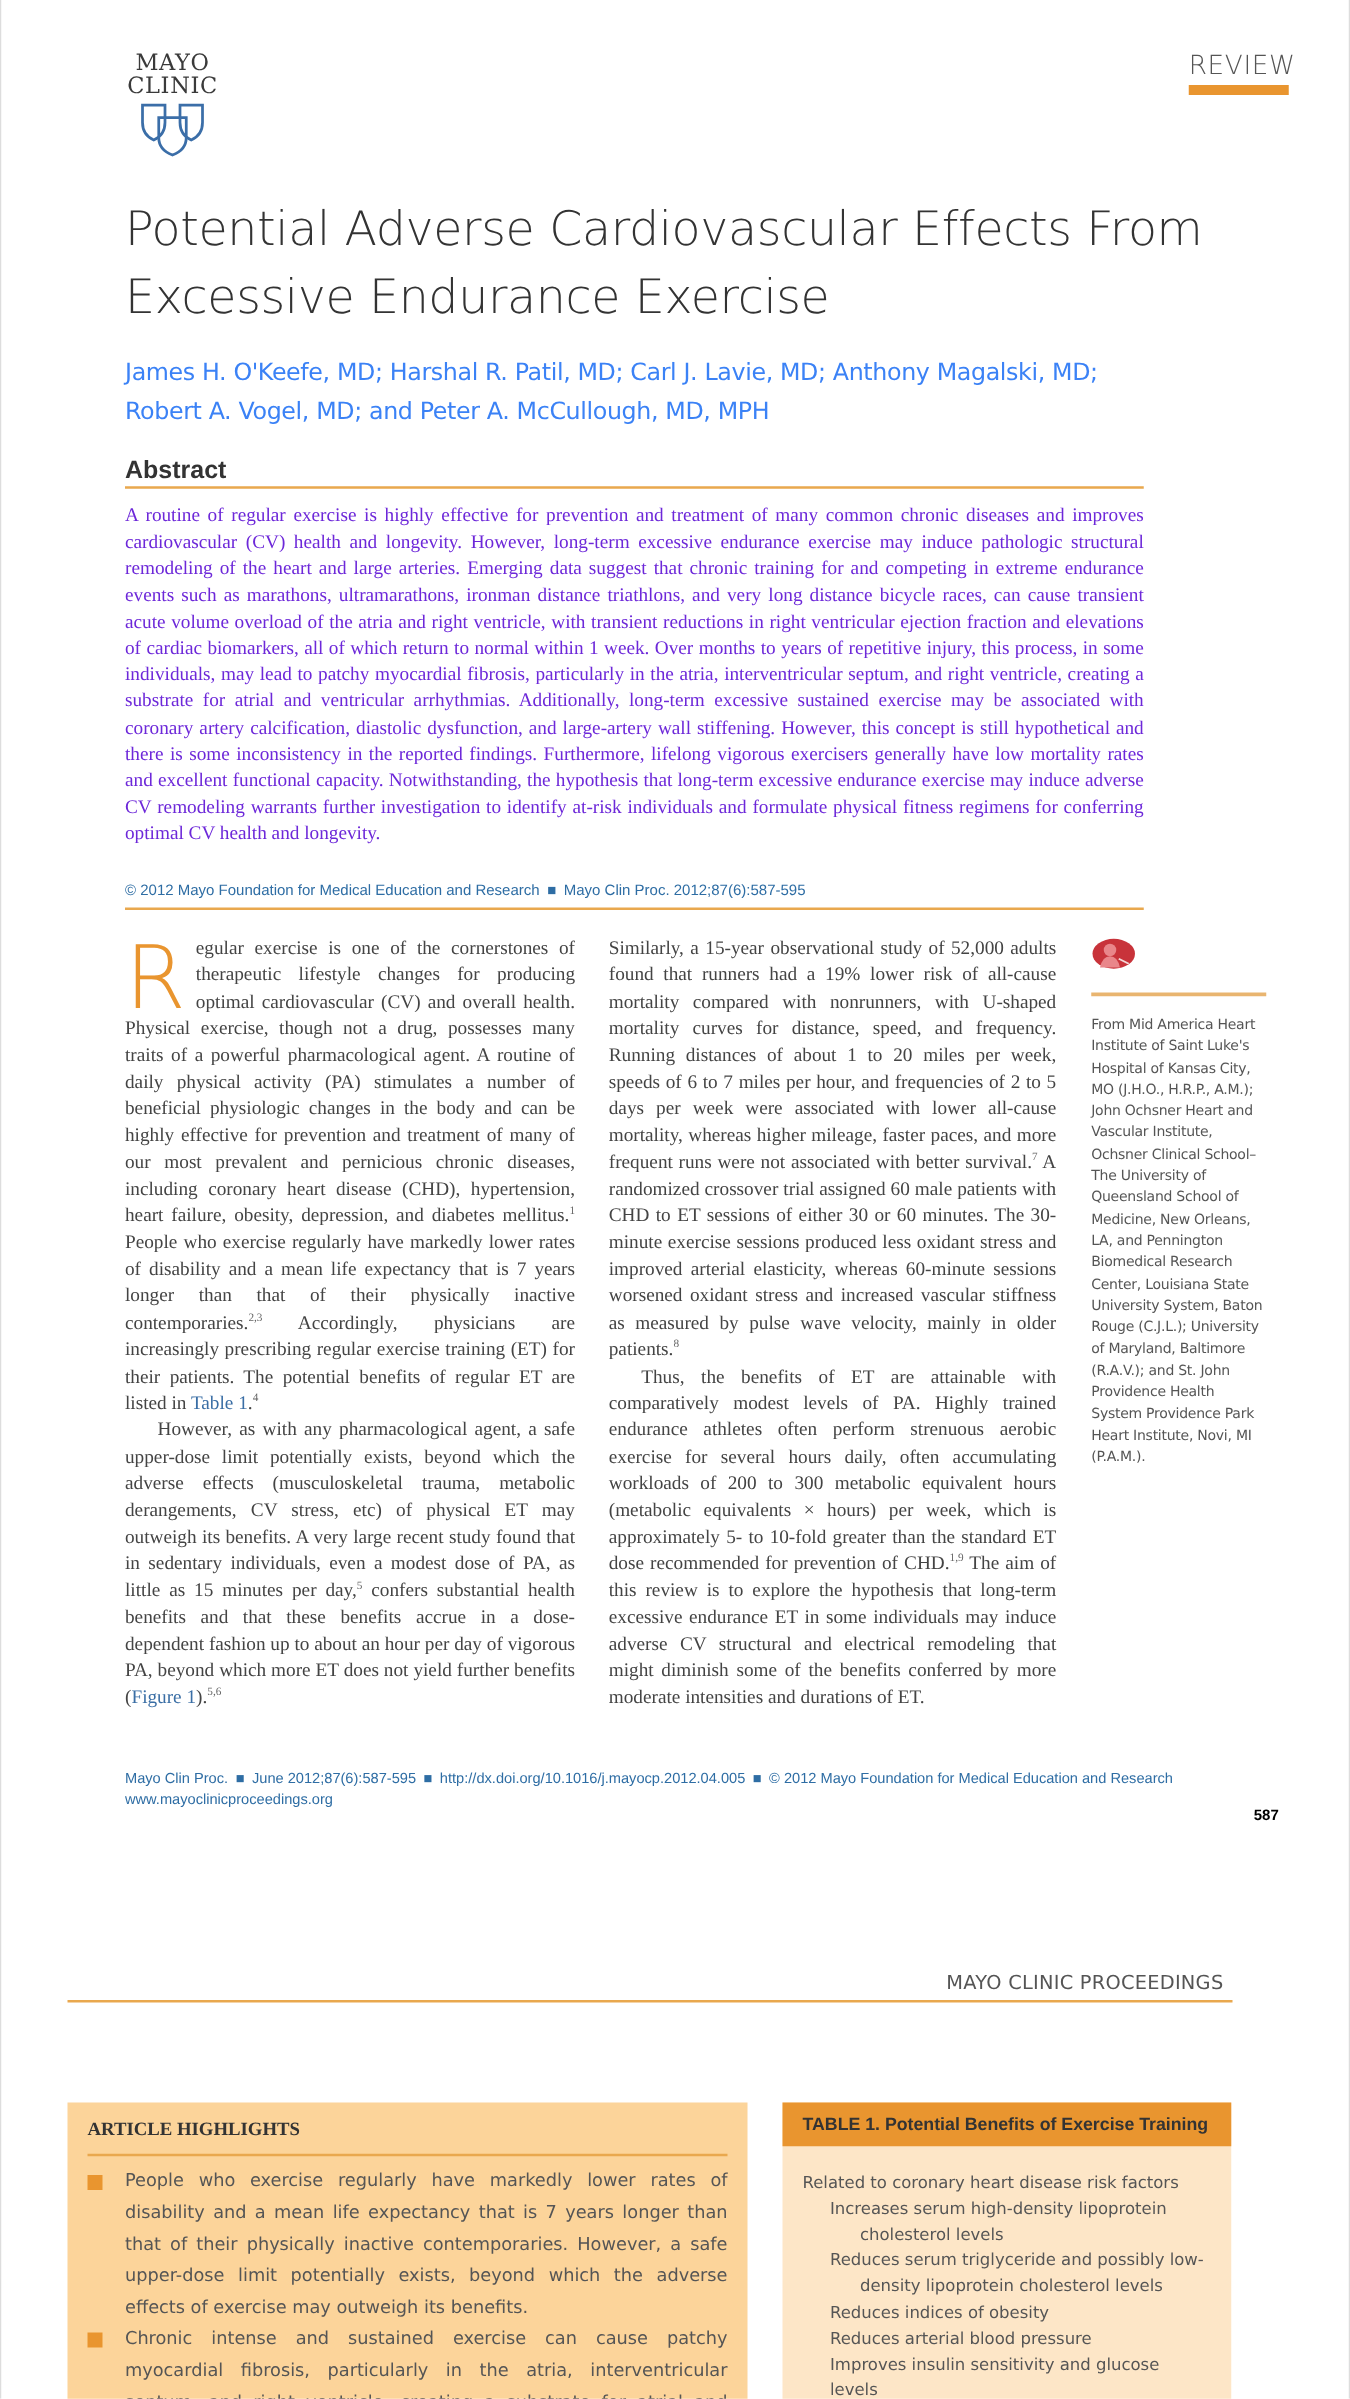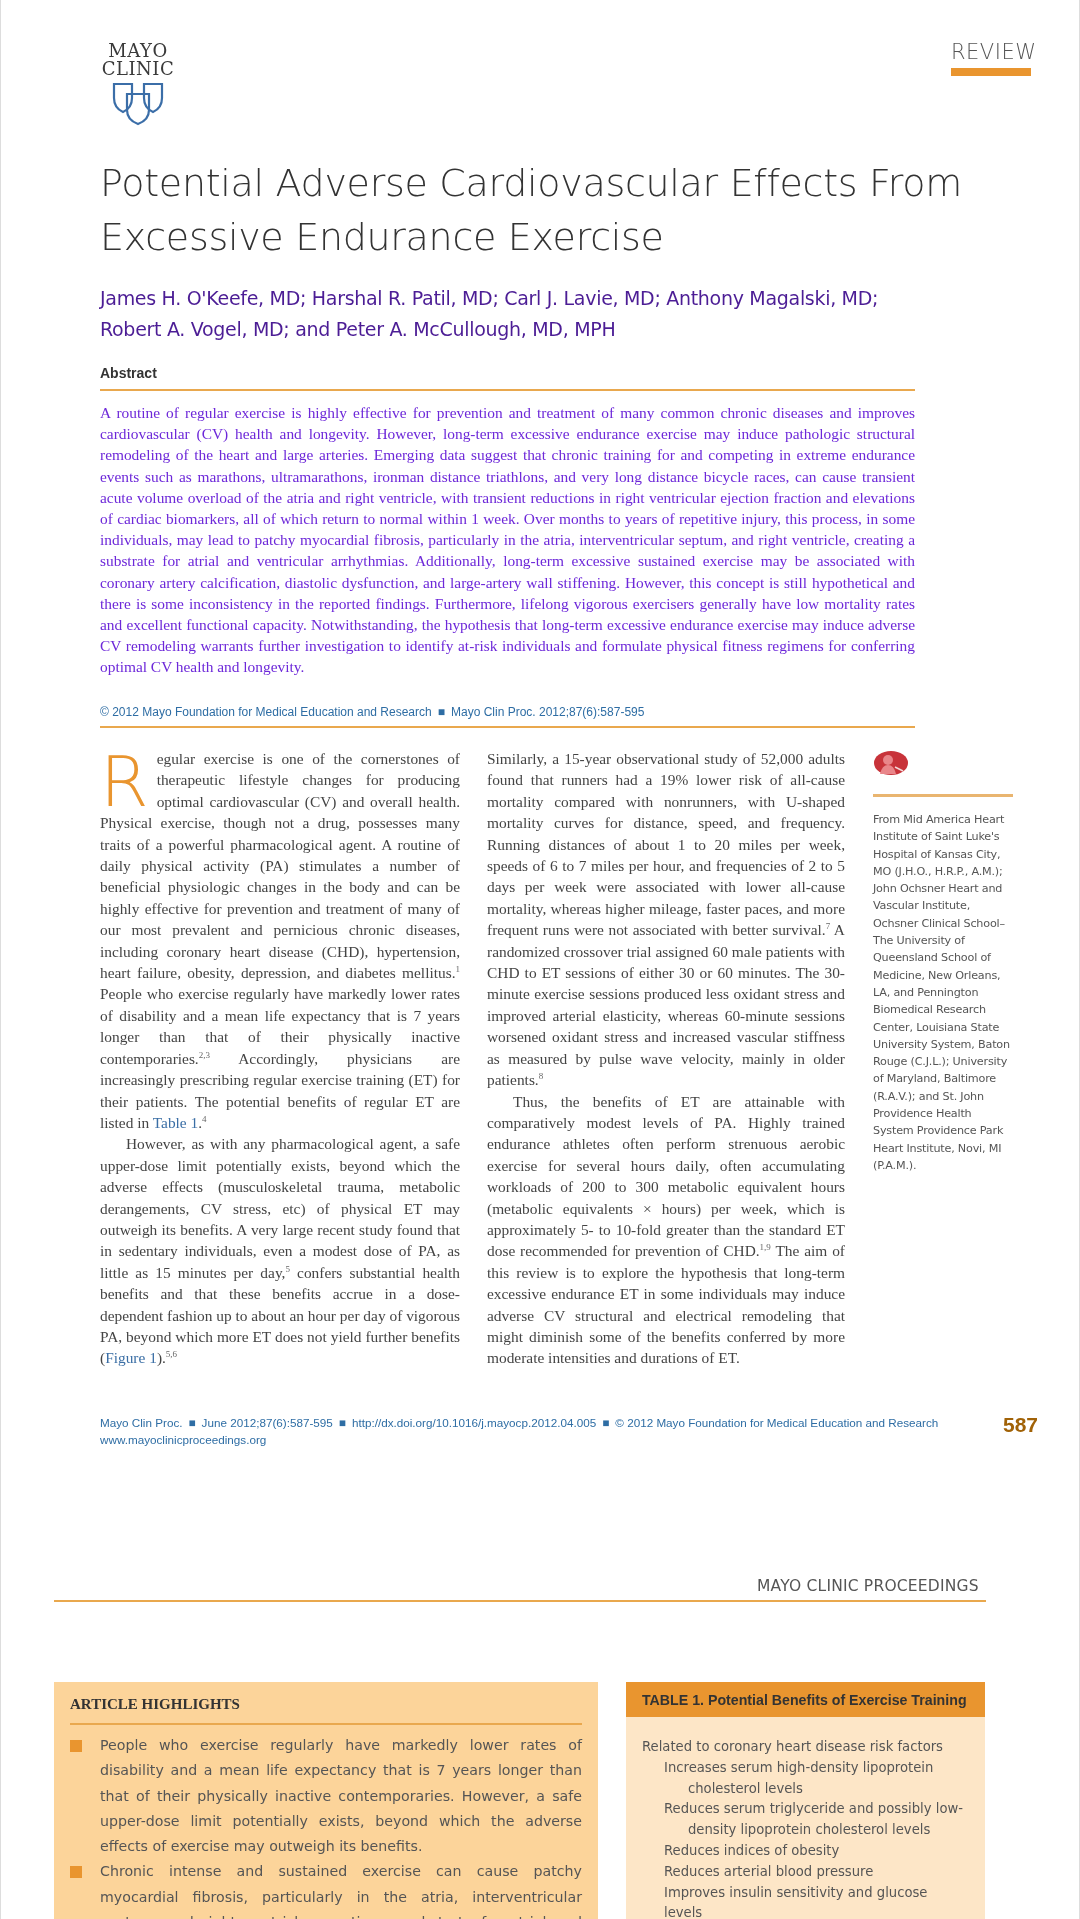--- a/index.html
+++ b/index.html
@@ -10,23 +10,23 @@
 
   
   .logo { position: absolute; left: 98px; top: 42px; width: 80px; text-align: center; }
   .logo-text { font-family: "DejaVu Serif", serif; font-size: 18px; line-height: 18px; color: #3a3a3a; letter-spacing: 0.5px; }
   .logo-shield { display: block; margin: 4px auto 0; }
   .review { position: absolute; left: 951px; top: 40px; width: 80px; text-align: center; }
   .review-label { font-family: "DejaVu Sans", sans-serif; font-size: 21px; color: #555; letter-spacing: 0.5px; font-weight: 300; }
   .review-bar { height: 8px; background: #e9952f; margin-top: 4px; }
 
   .title { position: absolute; left: 100px; top: 156px; width: 880px; font-family: "DejaVu Sans", sans-serif; font-size: 38px; line-height: 54px; color: #333; font-weight: 300; letter-spacing: -0.3px; }
-  .authors { position: absolute; left: 100px; top: 283px; width: 900px; font-size: 19px; line-height: 31px; color: #4c1d95; font-family: "DejaVu Sans", sans-serif; letter-spacing: -0.3px; }
+  .authors { position: absolute; left: 100px; top: 283px; width: 900px; font-size: 19px; line-height: 31px; color: #3b82f6; font-family: "DejaVu Sans", sans-serif; letter-spacing: -0.3px; }
 
-  .abstract-head { position: absolute; left: 100px; top: 365px; font-family: "Liberation Sans", sans-serif; font-weight: bold; font-size: 14px; color: #333; }
+  .abstract-head { position: absolute; left: 100px; top: 365px; font-family: "Liberation Sans", sans-serif; font-weight: bold; font-size: 20px; color: #333; }
   .abstract-rule { position: absolute; left: 100px; top: 389px; width: 815px; height: 2px; background: #e9a84e; }
   .abstract-text { position: absolute; left: 100px; top: 402px; width: 815px; font-family: "Liberation Serif", serif; font-size: 15.4px; line-height: 21.2px; color: #6d28d9; text-align: justify; }
   .abstract-cite { position: absolute; left: 100px; top: 705px; width: 815px; text-align: left; font-family: "Liberation Sans", sans-serif; font-size: 12px; color: #2e6da4; }
   .abstract-cite .sq { color: #2e6da4; margin: 0 6px; }
   .abstract-bottom-rule { position: absolute; left: 100px; top: 726px; width: 815px; height: 2px; background: #e9a84e; }
 
   
   .col { position: absolute; font-family: "Liberation Serif", serif; font-size: 15.4px; line-height: 21.4px; color: #444; text-align: justify; }
   .col-left { left: 100px; top: 748px; width: 360px; }
   .col-mid { left: 487px; top: 748px; width: 358px; }
@@ -36,21 +36,21 @@
   sup { font-size: 9px; line-height: 0; vertical-align: super; color: #666; }
   .ref-link { color: #3a6ea5; }
 
   .side { position: absolute; left: 873px; top: 750px; width: 142px; }
   .side-rule { height: 3px; background: #e9b570; margin-top: 14px; width: 140px; }
   .side-text { margin-top: 14px; font-family: "DejaVu Sans", sans-serif; font-size: 11.2px; line-height: 17.3px; color: #555; letter-spacing: -0.2px; }
 
   
   .footer { position: absolute; left: 100px; top: 1414px; width: 940px; font-family: "Liberation Sans", sans-serif; font-size: 11.7px; line-height: 17px; color: #2e6da4; }
   .footer .sq { margin: 0 6px; }
-  .page-num { position: absolute; left: 1003px; top: 1413px; font-family: "Liberation Sans", sans-serif; font-size: 21px; font-weight: bold; color: #a16207; }
+  .page-num { position: absolute; left: 1003px; top: 1445px; font-family: "Liberation Sans", sans-serif; font-size: 12px; font-weight: bold; color: #000000; }
 
   
   .p2-header { position: absolute; left: 757px; top: 1577px; font-family: "DejaVu Sans", sans-serif; font-size: 15.5px; color: #555; letter-spacing: 0.2px; }
   .p2-rule { position: absolute; left: 54px; top: 1600px; width: 932px; height: 2px; background: #e9a84e; }
 
   .highlights { position: absolute; left: 54px; top: 1682px; width: 544px; height: 250px; background: #fcd49a; padding: 14px 16px 0 16px; }
   .hl-title { font-family: Liberation Serif, serif; font-weight: bold; font-size: 15px; color: #333; }
   .hl-rule { height: 2px; background: #e9a84e; margin-top: 10px; margin-bottom: 8px; }
   .hl-item { display: flex; font-family: "DejaVu Sans", sans-serif; font-size: 14.2px; line-height: 25.3px; color: #555; text-align: justify; }
   .hl-bullet { width: 12px; height: 12px; background: #e9952f; flex: 0 0 12px; margin-top: 7px; margin-right: 18px; }

